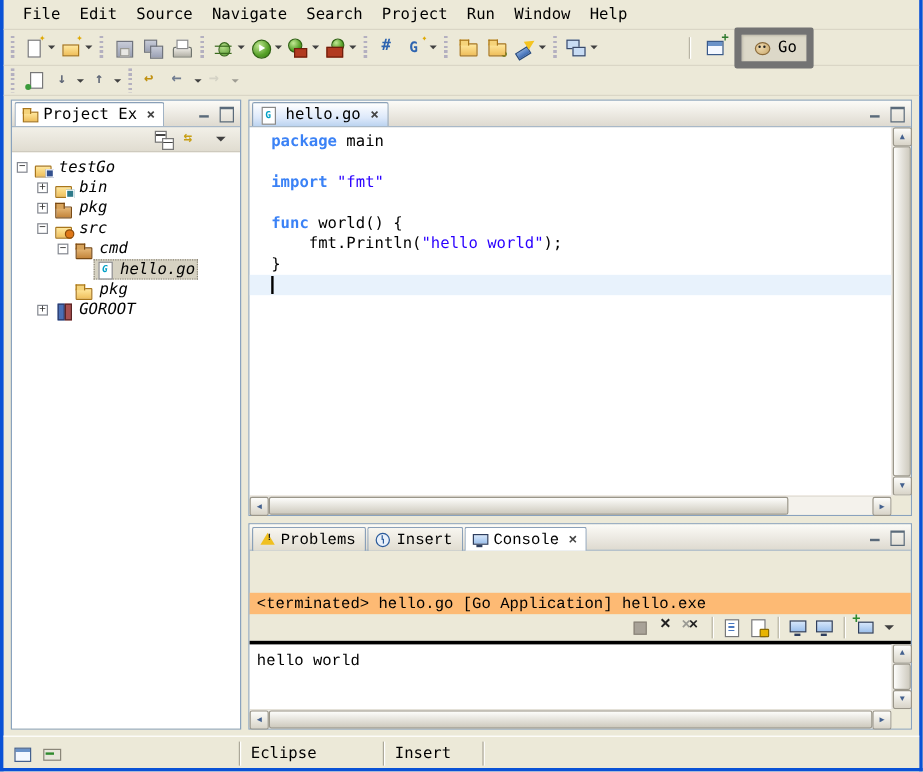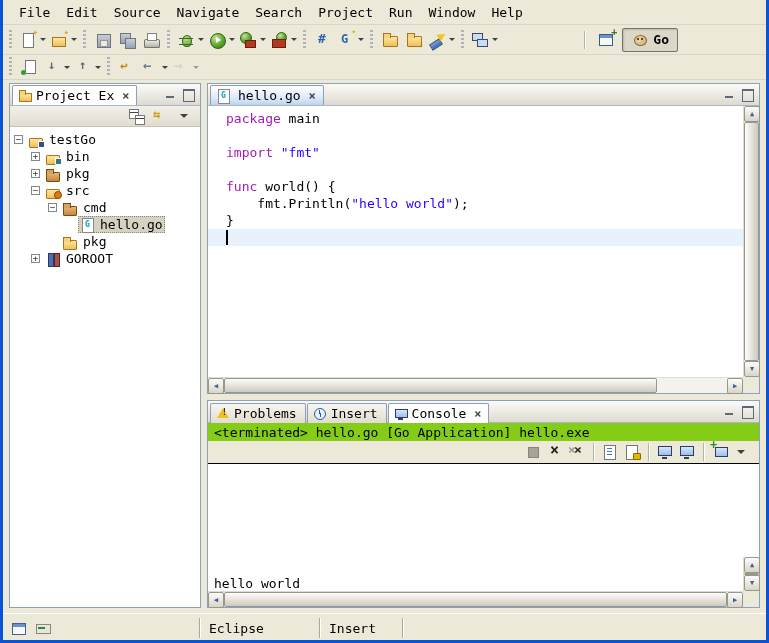--- a/index.html
+++ b/index.html
@@ -26,21 +26,21 @@
 .toolbar{height:30px;flex:none;display:flex;align-items:center;border-bottom:1px solid #DAD6C6;padding-left:2px;}
 .toolbar2{height:25px;}
 .tbgroups{display:flex;align-items:center;}
 .grip{width:3px;height:20px;margin:0 5px 0 4px;background:repeating-linear-gradient(180deg,#B4B0C0 0 2px,transparent 2px 4px);}
 .tbtn{height:24px;min-width:24px;display:flex;align-items:center;justify-content:center;padding:0 2px;}
 .tbtn.small{height:20px;min-width:20px;}
 .tbtn.disabled{opacity:.45;}
 .drop{width:0;height:0;border-left:3px solid transparent;border-right:3px solid transparent;border-top:3px solid #404040;margin-left:3px;}
 .tsep{width:1px;height:18px;background:#B8B4A4;margin:0 5px;box-shadow:1px 0 0 #fff;}
 .persp{margin-left:auto;margin-right:88px;display:flex;align-items:center;gap:4px;}
-.persp-btn{display:flex;align-items:center;gap:4px;padding:2px 8px;background:#DCD8C8;border:1px solid #737373;border-radius:2px;box-shadow:inset 1px 1px 2px #BCB8A8;font-weight:bold;}
+.persp-btn{display:flex;align-items:center;gap:4px;padding:2px 8px;background:#DCD8C8;border:6px solid #737373;border-radius:2px;box-shadow:inset 1px 1px 2px #BCB8A8;}
 
 .tbi{width:18px;height:18px;position:relative;display:inline-block;flex:none;}
 .i-new-wizard::before{content:"";position:absolute;left:4px;top:2px;width:9px;height:13px;background:#fff;border:1px solid #777;}
 .i-new-wizard::after,.i-new-folder::after{content:"✦";position:absolute;right:-1px;top:-4px;font-size:9px;color:#DFA800;}
 .i-new-folder::before{content:"";position:absolute;left:2px;top:6px;width:12px;height:8px;background:linear-gradient(#FFE79C,#EFBF5C);border:1px solid #A8761C;}
 .i-save::before{content:"";position:absolute;left:3px;top:3px;width:12px;height:12px;background:linear-gradient(#C8CCD8,#9AA0B4);border:1px solid #70747E;}
 .i-save::after{content:"";position:absolute;left:6px;top:9px;width:6px;height:5px;background:#E8E8E4;border:1px solid #9A9A94;}
 .i-save-all::before{content:"";position:absolute;left:2px;top:2px;width:9px;height:9px;background:linear-gradient(#C8CCD8,#9AA0B4);border:1px solid #70747E;}
 .i-save-all::after{content:"";position:absolute;left:7px;top:7px;width:9px;height:9px;background:linear-gradient(#C8CCD8,#9AA0B4);border:1px solid #70747E;}
 .i-print::before{content:"";position:absolute;left:2px;top:8px;width:14px;height:7px;background:linear-gradient(#F0EEE8,#B4B2A8);border:1px solid #70746E;border-radius:2px 2px 1px 1px;}
@@ -90,41 +90,41 @@
 .i-pin-console::after,.i-display-console::after{content:"";position:absolute;left:6px;bottom:2px;width:5px;height:2px;background:#2E3E5E;}
 .i-open-console::before{content:"";position:absolute;left:4px;top:4px;width:11px;height:8px;background:linear-gradient(#D6E6FA,#9CC0EC);border:1px solid #2E3E5E;}
 .i-open-console::after{content:"+";position:absolute;left:-1px;top:-5px;font-size:12px;font-weight:bold;color:#2E8A2E;}
 .i-console-view-menu::before{content:"";position:absolute;left:4px;top:7px;border-left:4px solid transparent;border-right:4px solid transparent;border-top:4px solid #404040;}
 
 .main{flex:1;display:flex;padding:3px 6px 5px;gap:6px;min-height:0;}
 .view{border:1px solid #89A2BE;background:#ECE9D8;display:flex;flex-direction:column;min-height:0;min-width:0;}
 .left-view{width:192px;flex:none;}
 .right-col{flex:1;display:flex;flex-direction:column;gap:6px;min-width:0;}
 .editor-view{flex:1;}
-.console-view{height:208px;flex:none;}
+.console-view{height:172px;flex:none;font-family:Liberation Mono, monospace;}
 
 .tabstrip{height:22px;flex:none;display:flex;align-items:flex-start;background:linear-gradient(180deg,#FCFBF7,#DEDAD0);padding-left:2px;border-bottom:1px solid #A8B8C8;position:relative;}
 .tabs-holder{display:flex;align-items:flex-end;height:100%;}
 .vtab{height:20px;display:flex;align-items:center;padding:0 5px;border:1px solid #8AA0B8;border-bottom:none;border-radius:2px 2px 0 0;margin-right:1px;background:linear-gradient(#F8F6F0,#E0DCD0);position:relative;top:1px;white-space:nowrap;}
 .vtab.active{background:#FFFFFF;}
 .vtab.etab.active{background:linear-gradient(180deg,#FFFFFF,#DCE8FA 65%,#BCD4F0);}
 .vtlabel{margin:0 3px;}
 .tabx{margin-left:3px;width:11px;text-align:center;}
 .tabx::before{content:"×";font-size:12px;font-weight:bold;color:#444;}
 .viewbtns{margin-left:auto;align-self:center;display:flex;gap:3px;padding-right:4px;}
 .vb{width:15px;height:13px;position:relative;}
 .vb.minimize::after{content:"";position:absolute;left:3px;bottom:3px;width:8px;height:2px;background:#5A6A7A;}
 .vb.maximize::after{content:"";position:absolute;left:2px;top:1px;width:10px;height:10px;border:1px solid #5A6A7A;border-top:2px solid #5A6A7A;}
 
 .ptoolbar{height:21px;flex:none;display:flex;align-items:center;justify-content:flex-end;gap:2px;background:linear-gradient(#F2F0E8,#E0DCD0);border-bottom:1px solid #C8C4B8;padding-right:4px;}
 .view-content{flex:1;background:#fff;min-height:0;overflow:hidden;padding-top:4px;}
 .trow{height:17px;display:flex;align-items:center;white-space:nowrap;}
 .exp{width:9px;height:9px;flex:none;border:1px solid #848890;background:#fff;color:#333;font-size:9px;line-height:7px;text-align:center;margin-right:4px;}
 .exp.none{visibility:hidden;}
-.tinner{display:flex;align-items:center;height:17px;padding:0 2px;}
+.tinner{display:flex;align-items:center;height:17px;padding:0 2px;font-style:italic;}
 .tinner.selected{background:#D6D2C2;border:1px dotted #8A8678;padding:0 1px;}
 .tlabel{margin-left:1px;}
 
 .ti{width:16px;height:14px;position:relative;display:inline-block;flex:none;margin-right:3px;}
 .ic-project::before,.ic-folder::before,.ic-bin-folder::before,.ic-src-folder::before{content:"";position:absolute;left:0;top:5px;width:12px;height:8px;background:linear-gradient(#FFE79C,#EFBF5C);border:1px solid #A8761C;border-radius:1px;}
 .ic-folder::after{content:"";position:absolute;left:0;top:2px;width:6px;height:4px;background:#F5D37A;border:1px solid #A8761C;border-bottom:none;}
 .ic-project::after{content:"";position:absolute;right:0;bottom:-1px;width:5px;height:5px;background:#33508E;border:1px solid #fff;}
 .ic-bin-folder::after{content:"";position:absolute;right:0;bottom:-1px;width:5px;height:5px;background:#2E7A8A;border:1px solid #fff;}
 .ic-src-folder::after{content:"";position:absolute;right:0;bottom:-1px;width:6px;height:6px;background:#E07818;border:1px solid #8A4A08;border-radius:50%;}
 .ic-package-folder::before{content:"";position:absolute;left:0;top:5px;width:12px;height:8px;background:linear-gradient(#E6B878,#C4863C);border:1px solid #7A4A14;border-radius:1px;}
@@ -142,37 +142,37 @@
 .i-history-tab::before{content:"";position:absolute;left:1px;top:1px;width:10px;height:10px;border:1px solid #2A5A9A;border-radius:50%;background:#E8F0FA;}
 .i-history-tab::after{content:"";position:absolute;left:6px;top:3px;width:1px;height:4px;background:#2A5A9A;box-shadow:1px 3px 0 #2A5A9A;}
 .i-console-tab::before{content:"";position:absolute;left:1px;top:2px;width:11px;height:7px;background:linear-gradient(#D6E6FA,#9CC0EC);border:1px solid #2E3E5E;}
 .i-console-tab::after{content:"";position:absolute;left:4px;bottom:0;width:5px;height:2px;background:#2E3E5E;}
 
 .ed-body{flex:1;display:flex;min-height:0;}
 .code-area{flex:1;background:#fff;padding-top:4px;overflow:hidden;min-width:0;}
 .cline{height:17px;line-height:17px;white-space:pre;padding-left:18px;position:relative;}
 .cline.current{background:#E8F2FC;}
 .caret{position:absolute;left:18px;top:1px;width:2px;height:15px;background:#000;}
-.seg-kw{color:#a21caf;font-weight:normal;}
+.seg-kw{color:#3b82f6;font-weight:bold;}
 .seg-str{color:#2A00FF;}
 .seg-pl{color:#000;}
 
 .sb-v{width:16px;flex:none;display:flex;flex-direction:column;background:#F4F2EC;border-left:1px solid #E0DCD4;}
 .ed-bottom{height:16px;flex:none;display:flex;}
 .sb-h{flex:1;display:flex;background:#F4F2EC;border-top:1px solid #E0DCD4;min-width:0;}
 .sb-btn{width:16px;height:16px;flex:none;background:linear-gradient(#FDFDFB,#D8D4C8);border:1px solid #9A968A;border-radius:2px;color:#44618F;font-size:7px;display:flex;align-items:center;justify-content:center;}
 .sb-up::before{content:"▲";} .sb-down::before{content:"▼";} .sb-left::before{content:"◀";} .sb-right::before{content:"▶";}
 .sb-thumb-v{flex:1;background:linear-gradient(90deg,#FDFDFB,#CECABE);border:1px solid #9A968A;border-radius:2px;}
 .sb-thumb-h{flex:1;background:linear-gradient(#FDFDFB,#CECABE);border:1px solid #9A968A;border-radius:2px;}
 .sb-thumb-h.short{margin-right:70px;}
 .sb-corner{width:16px;height:16px;flex:none;background:#ECE9D8;}
 
-.console-label-row{height:18px;flex:none;display:flex;align-items:center;padding-left:6px;background:#84cc16;white-space:nowrap;overflow:hidden;}
+.console-label-row{height:18px;flex:none;display:flex;align-items:center;padding-left:6px;background:#fdba74;white-space:nowrap;overflow:hidden;margin-top:35px;}
 .console-toolbar{height:22px;flex:none;display:flex;align-items:center;justify-content:flex-end;padding-right:6px;background:#ECE9D8;}
-.console-body{flex:1;display:flex;min-height:0;background:#fff;border-top:1px solid #000000;align-items:flex-end;}
+.console-body{flex:1;display:flex;min-height:0;background:#fff;border-top:3px solid #000000;}
 .console-output{flex:1;padding:6px 0 0 6px;white-space:pre;min-width:0;overflow:hidden;}
 
 .statusbar{height:27px;flex:none;display:flex;align-items:stretch;background:#ECE9D8;border-top:1px solid #fff;padding-top:2px;}
 .status-seg{display:flex;align-items:center;padding:0 8px;white-space:nowrap;overflow:hidden;}
 .seg-icons{width:196px;flex:none;gap:8px;}
 .seg-writable{width:118px;flex:none;}
 .seg-insert{width:81px;flex:none;}
 .seg-rest{flex:1;}
 .seg-div{width:2px;flex:none;border-left:1px solid #ACA899;border-right:1px solid #fff;margin:2px 0;}
 .sbi{width:16px;height:14px;position:relative;display:inline-block;flex:none;}

